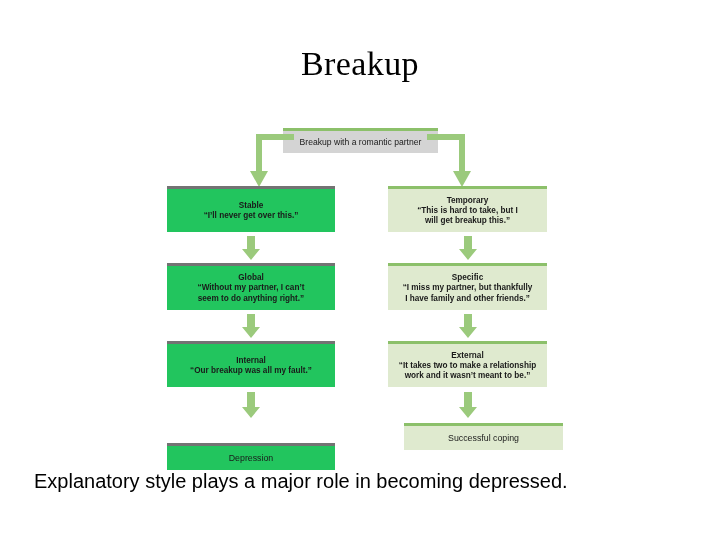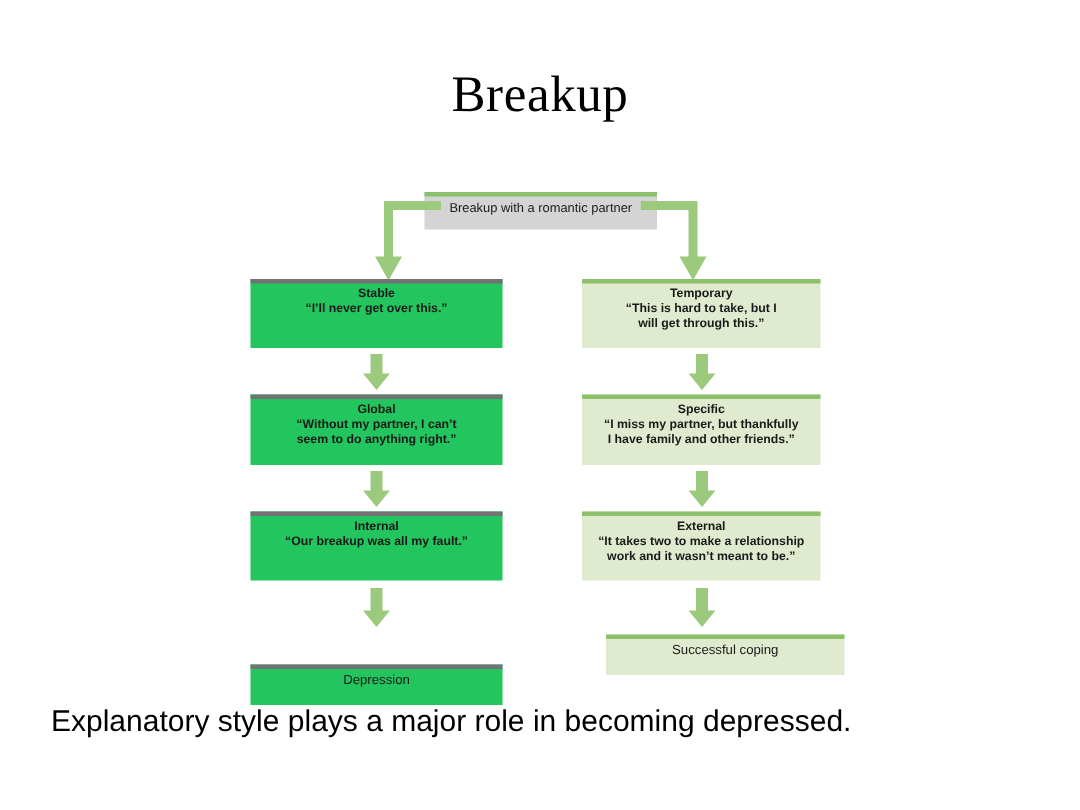--- a/index.html
+++ b/index.html
@@ -38,20 +38,21 @@
     width: 720px;
     height: 470px;
   }
 
   .node {
     position: absolute;
     box-sizing: border-box;
     display: flex;
     flex-direction: column;
     align-items: center;
+    justify-content: center;
     text-align: center;
     font-size: 8.2px;
     line-height: 10.2px;
     color: #1a1a1a;
     padding: 2px 4px 1px 4px;
   }
   .node .title-line {
     font-weight: bold;
     display: block;
   }
@@ -174,21 +175,21 @@
       </svg>
     </div>
 
     <div class="node left outcome" style="left:167px; top:443px; width:168px; height:27px;">
       <span class="title-line">Depression</span>
     </div>
 
     <div class="node right" style="left:388px; top:186px; width:159px; height:46px;">
       <span class="title-line">Temporary</span>
       <span class="quote-line">“This is hard to take, but I</span>
-      <span class="quote-line">will get through this.”</span>
+      <span class="quote-line">will get breakup this.”</span>
     </div>
 
     <div class="arrow" style="left:459px; top:236px; width:18px; height:24px;">
       <svg width="18" height="24" viewBox="0 0 18 24">
         <path d="M5 0 H13 V13 H18 L9 24 L0 13 H5 Z" fill="#9bca7c"></path>
       </svg>
     </div>
 
     <div class="node right" style="left:388px; top:263px; width:159px; height:47px;">
       <span class="title-line">Specific</span>

